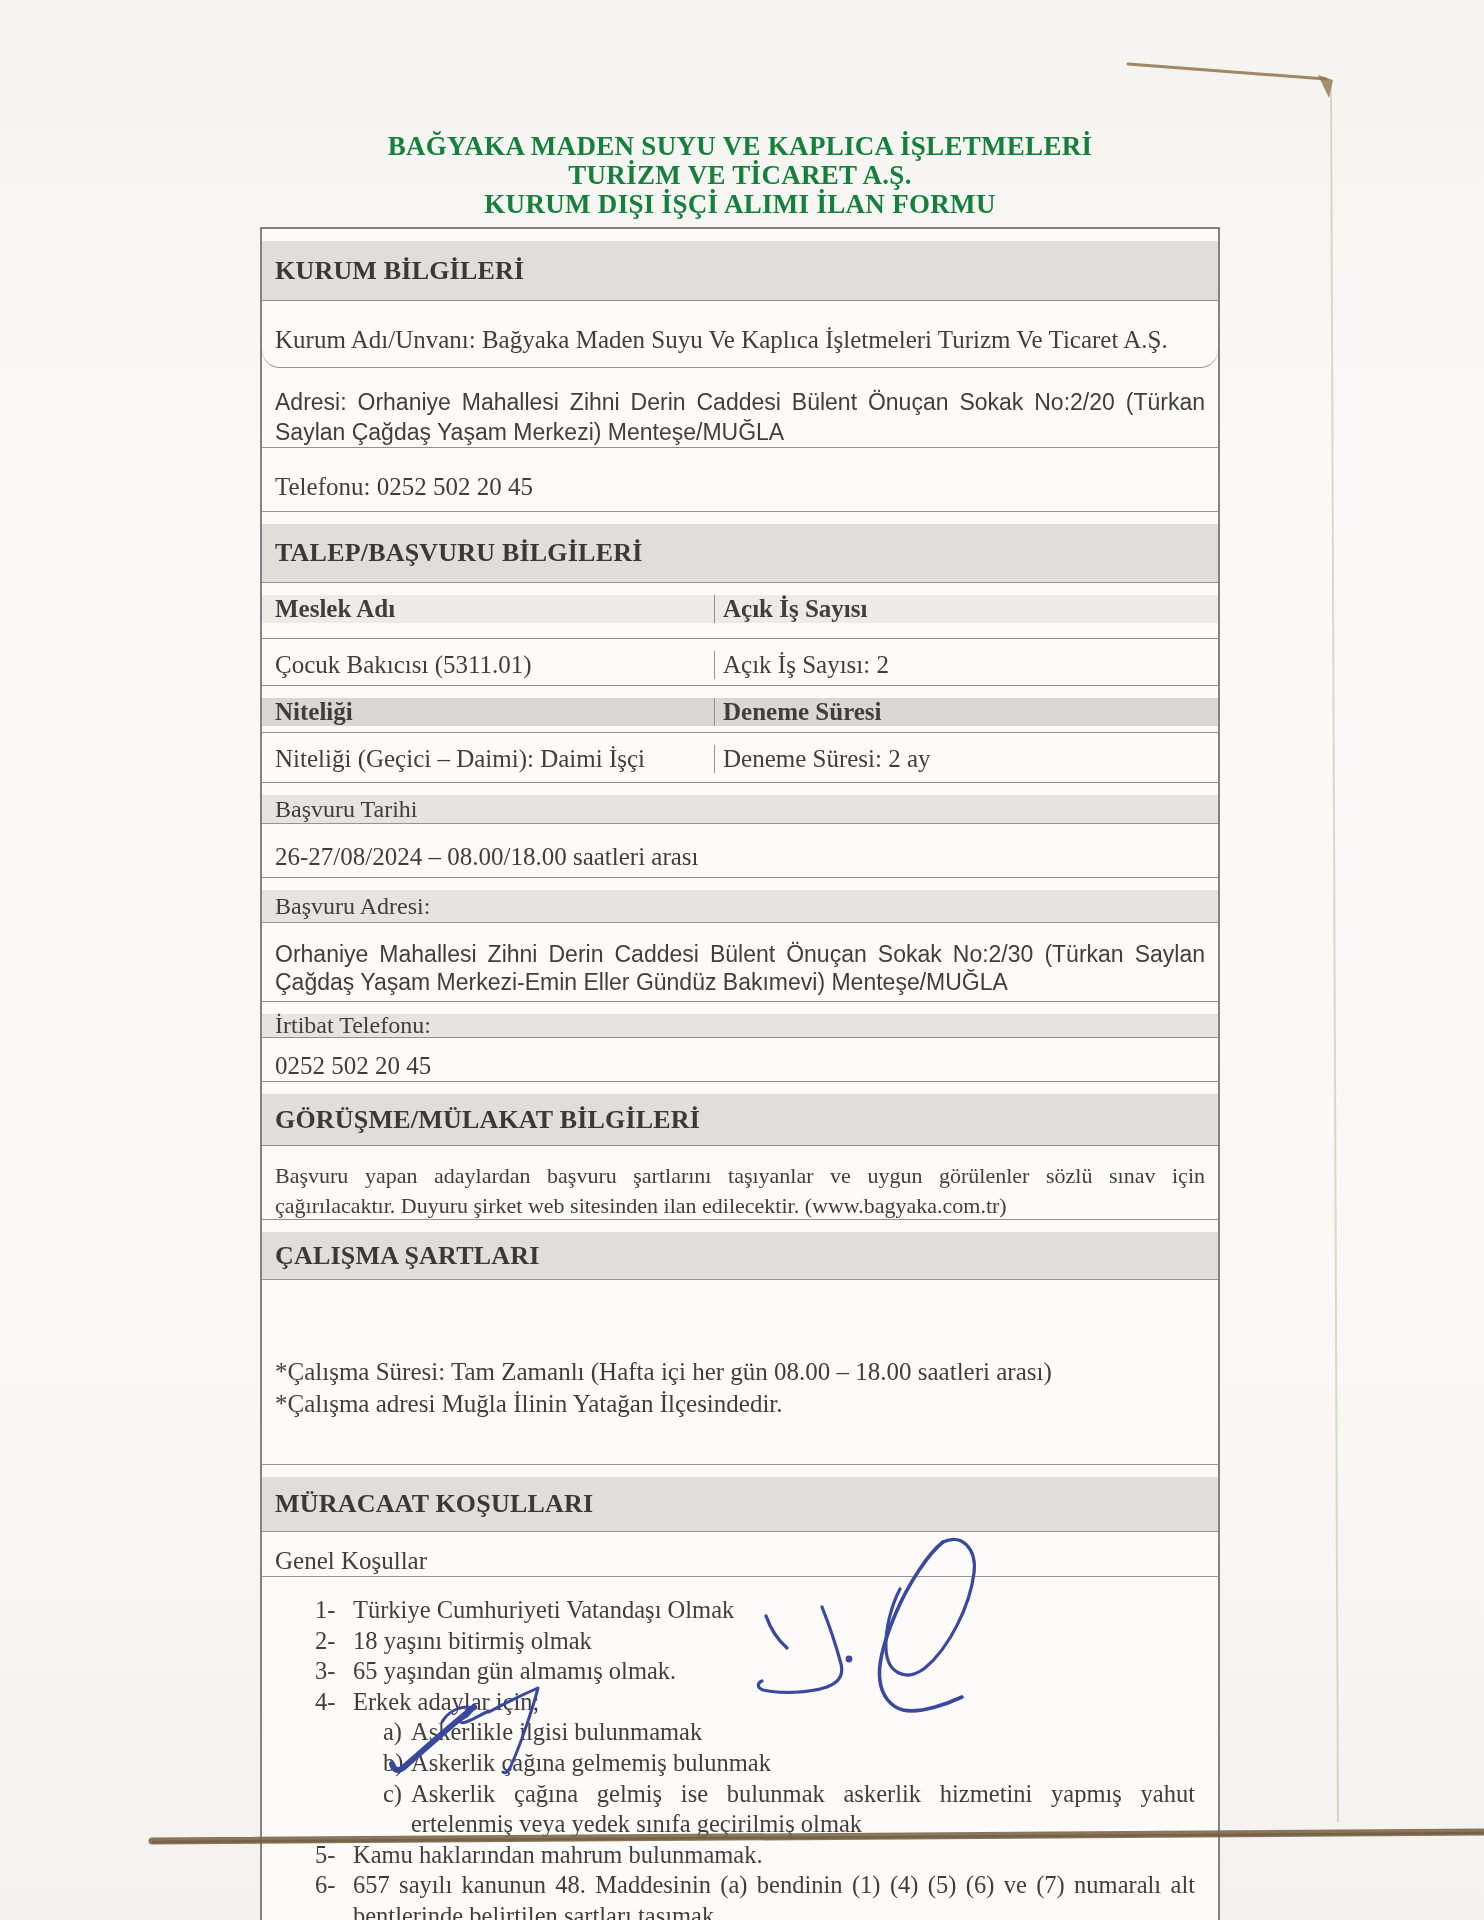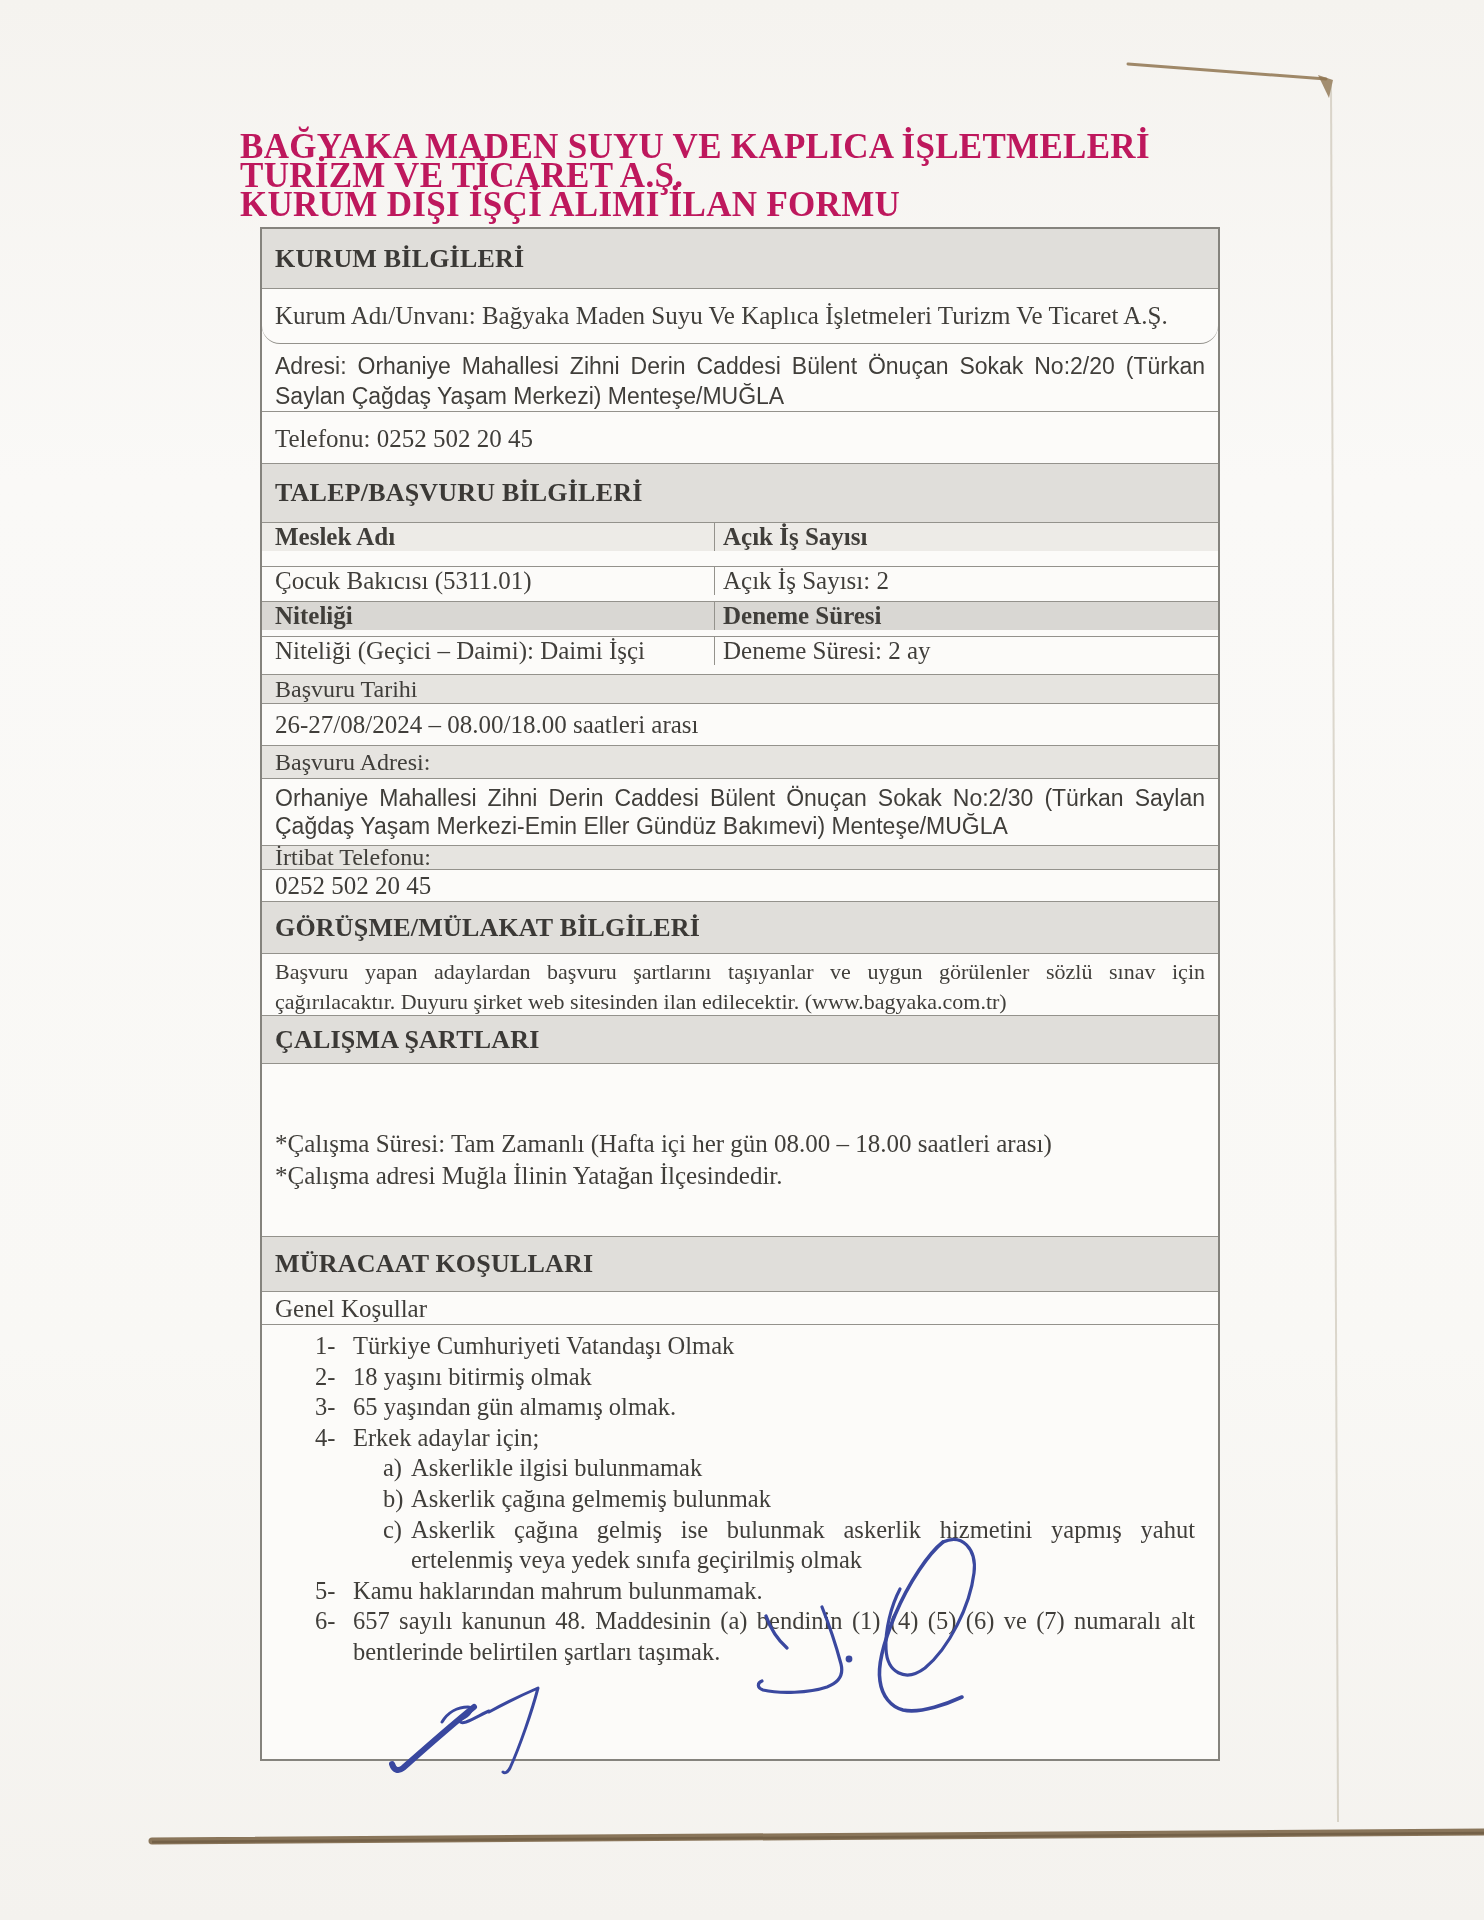--- a/index.html
+++ b/index.html
@@ -18,30 +18,30 @@
   html,body{width:1484px;height:1920px;}
   body{
     position:relative;
     overflow:hidden;
     font-family:"Liberation Serif","DejaVu Serif",serif;
     color:var(--text);
     background:linear-gradient(180deg,#f5f3ef 0%,#faf9f7 25%,#f9f8f5 70%,#f4f2ee 100%);
   }
   .title-block{
     position:absolute; left:240px; top:132px; width:1000px;
-    text-align:left; font-weight:bold; font-size:35px; line-height:29px;
-    letter-spacing:.3px; color:#be185d;
+    text-align:center; font-weight:bold; font-size:27px; line-height:29px;
+    letter-spacing:.3px; color:#15803d;
   }
   .doc-table{
     position:absolute; left:260px; top:227px; width:960px;
     border:2px solid var(--border-dark);
     background:#fcfbf9;
     font-size:25px;
   }
-  .row{ border-bottom:1px solid var(--border); display:flex; align-items:center; padding:0 13px; }
+  .row{ border-bottom:1px solid var(--border); display:flex; align-items:center; padding:0 13px;margin-top:12px; }
   .row:last-child{ border-bottom:none; }
   .section-bar{ background:var(--bar-gray); font-weight:bold; font-size:26px; letter-spacing:.2px; color:#3b3936;}
   .mini-bar{ background:var(--bar-light); font-size:24px; }
   .h60{height:60px}.h55{height:55px}.h68{height:68px}.h52{height:52px}.h59{height:59px}
   .h44{height:44px}.h35{height:35px}.h38{height:38px}.h29{height:29px}.h42{height:42px}
   .h33{height:33px}.h67{height:67px}.h24{height:24px}.h32{height:32px}
   .h62{height:62px}.h48{height:48px}.h173{height:173px}.h434{height:434px}
   .block{display:block; align-items:initial;}
   .sans{font-family:"Liberation Sans","DejaVu Sans",sans-serif; font-size:23px;}
   .just{text-align:justify;}

